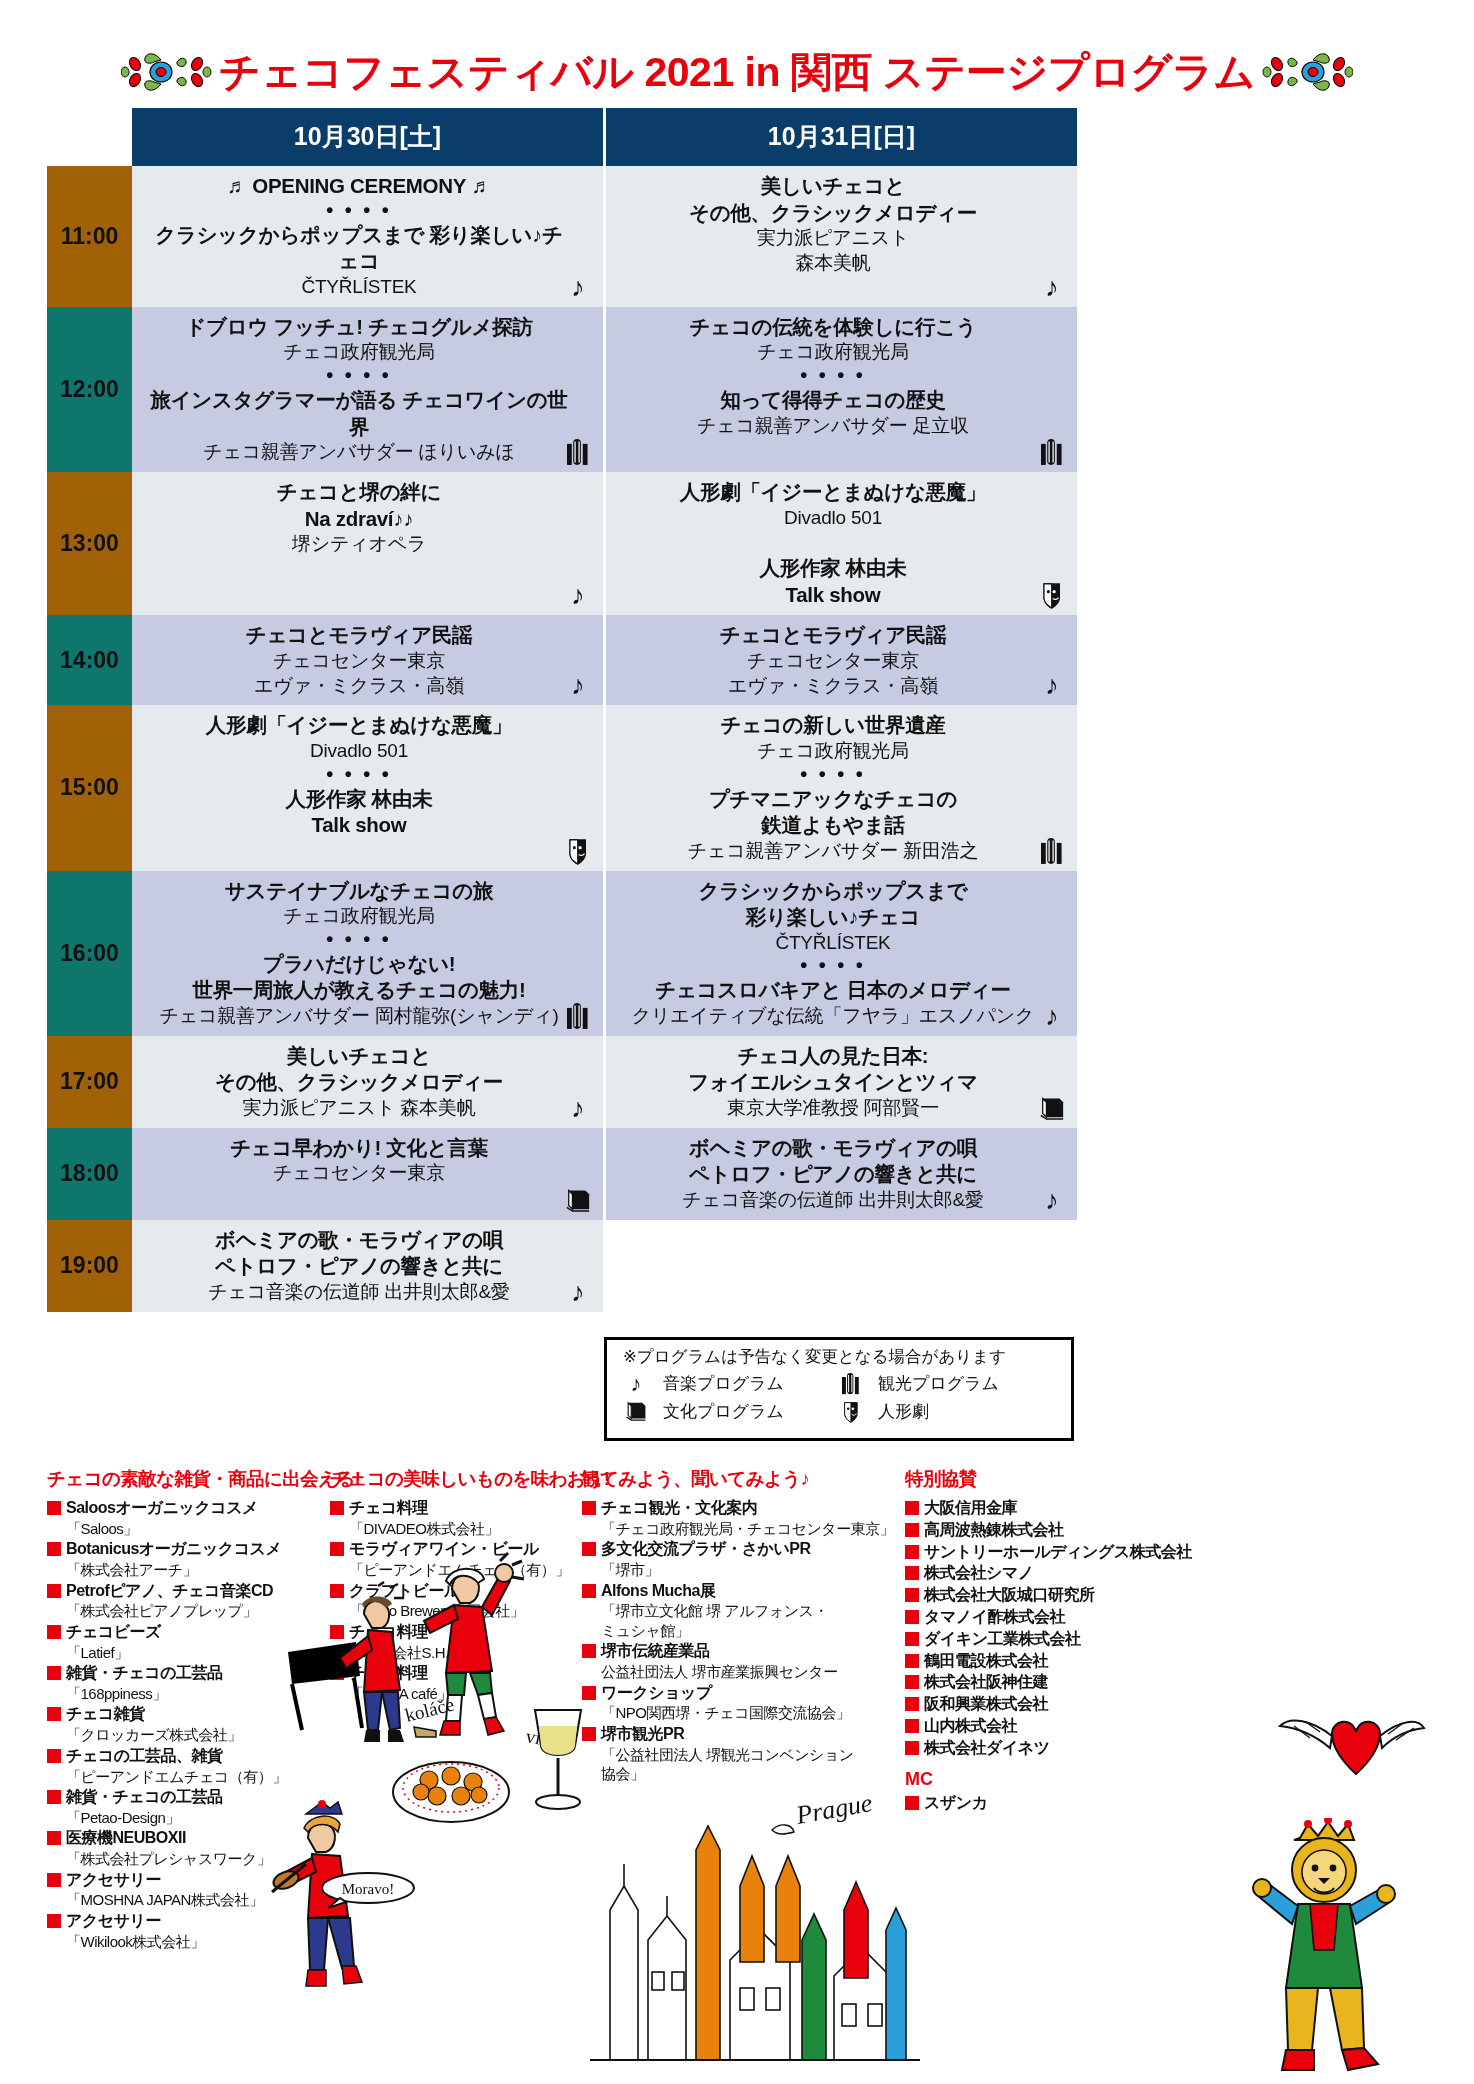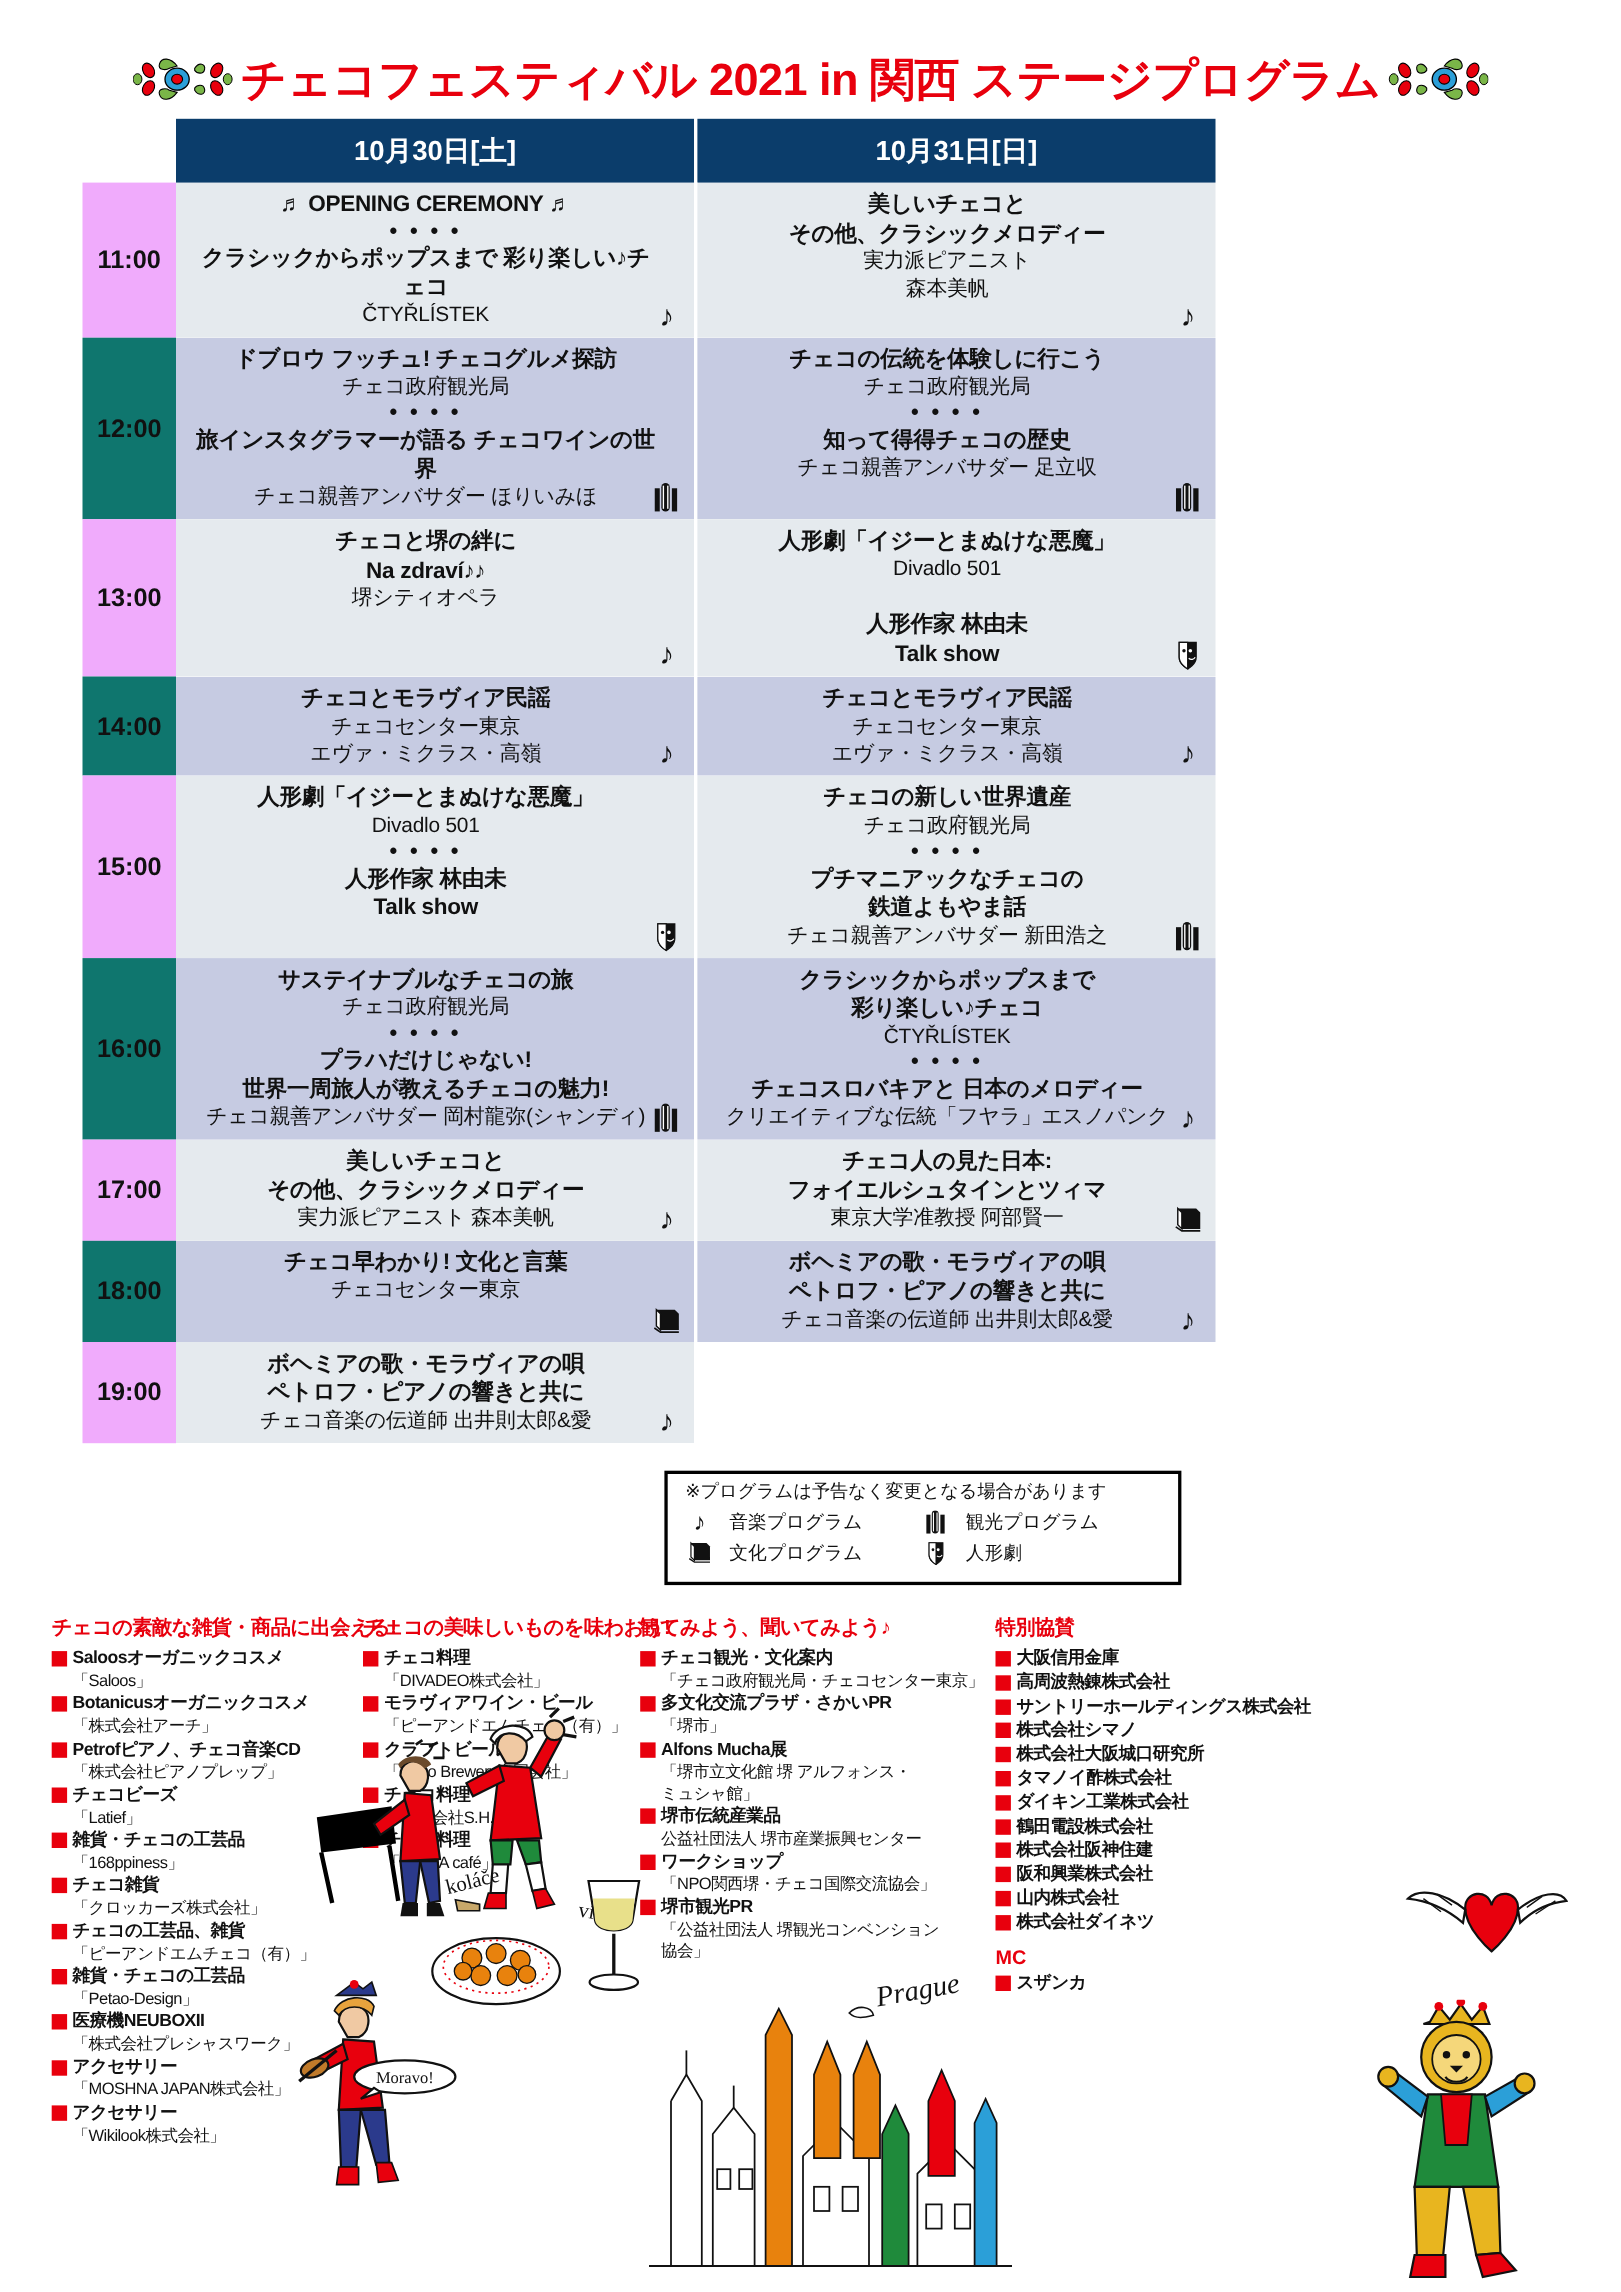--- a/index.html
+++ b/index.html
@@ -31,21 +31,21 @@
     white-space: nowrap;
   }
   .folk-orn { width: 92px; height: 44px; flex: 0 0 auto; }
 
   
   .sched {
     position: absolute;
     top: 108px; left: 47px;
     width: 1027px;
   }
-  .sched table { border-collapse: collapse; width: 100%; table-layout: fixed; margin-left: 28px; }
+  .sched table { border-collapse: collapse; width: 100%; table-layout: fixed; }
   col.c-time { width: 85px; }
   col.c-day  { width: 471px; }
   .hdr-blank { background: #ffffff; border: none; }
   .hdr-day {
     background: #0b3d6b;
     color: #ffffff;
     font-size: 25px;
     font-weight: 700;
     text-align: center;
     padding: 12px 0 13px;
@@ -61,21 +61,21 @@
     vertical-align: middle;
     border: none;
   }
   td.cell {
     vertical-align: top;
     padding: 7px 31px 7px 14px;
     border: none;
     position: relative;
   }
   
-  .bandA td.time { background: #f0abfc; }
+  .bandA td.time { background: #a16207; }
   .bandA td.cell { background: #e5eaee; }
   .bandB td.time { background: #0f766e; }
   .bandB td.cell { background: #c6cbe2; }
 
   .ev { text-align: center; line-height: 1.30; }
   .ev .t    { font-size: 20.5px; font-weight: 700; letter-spacing: -0.3px; }
   .ev .s    { font-size: 19px;   font-weight: 400; letter-spacing: -0.2px; }
   .dots {
     font-size: 20px; font-weight: 700; letter-spacing: 3px;
     line-height: 0.85; padding: 2px 0 3px;

